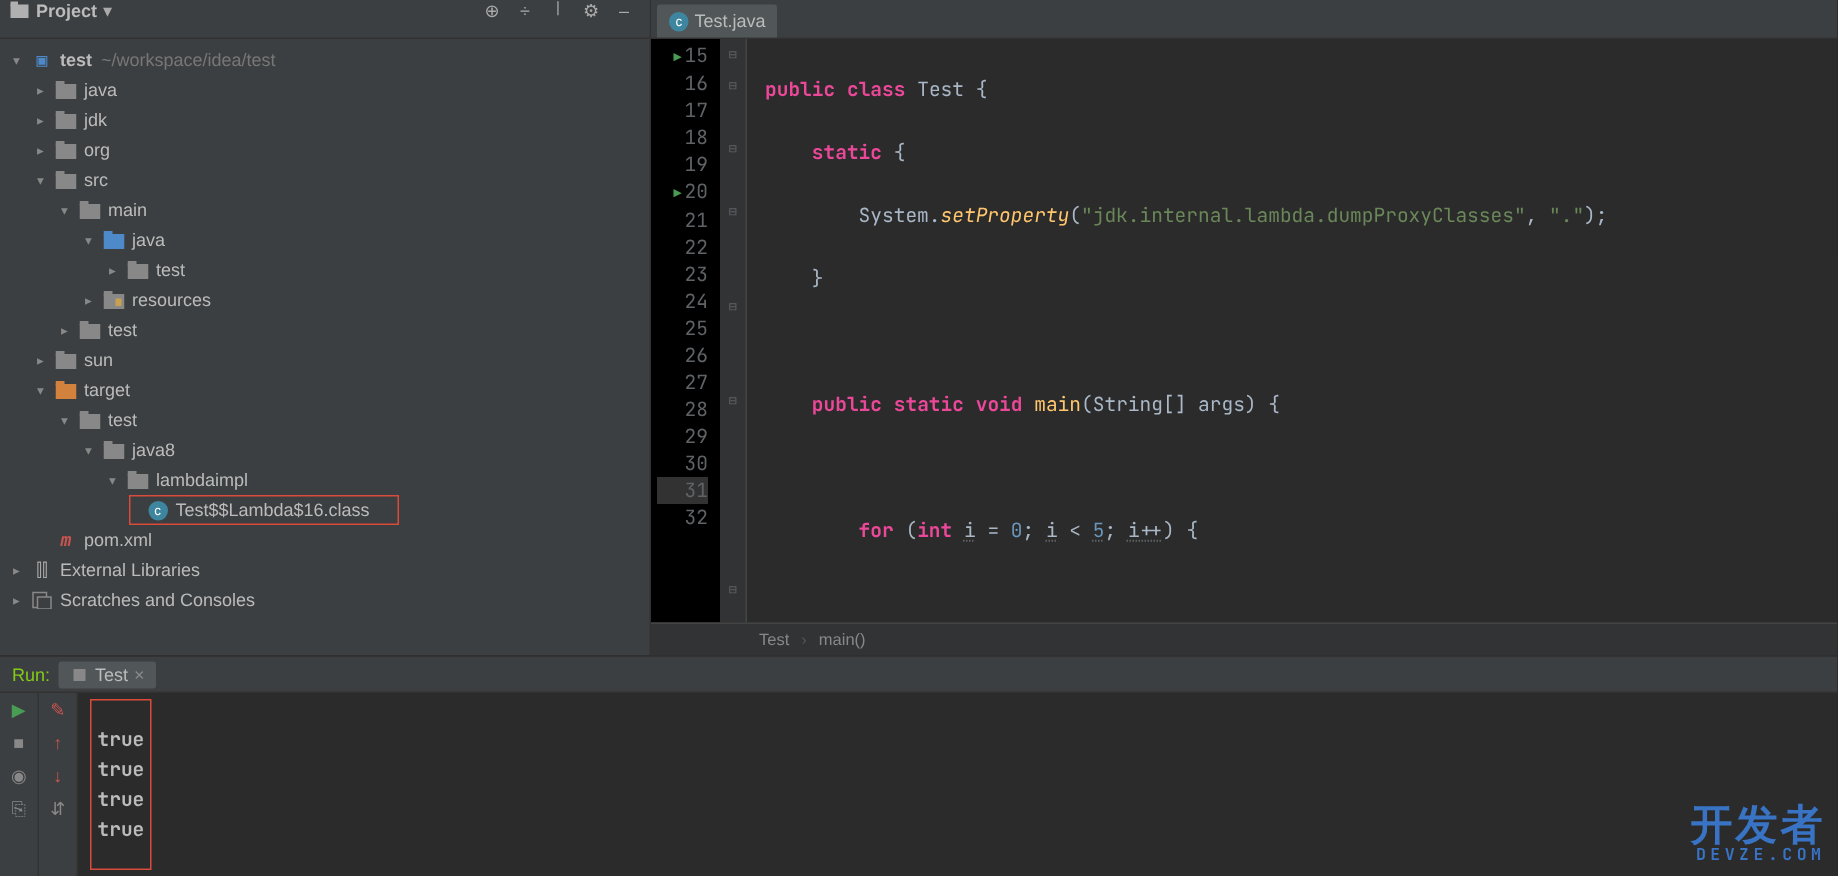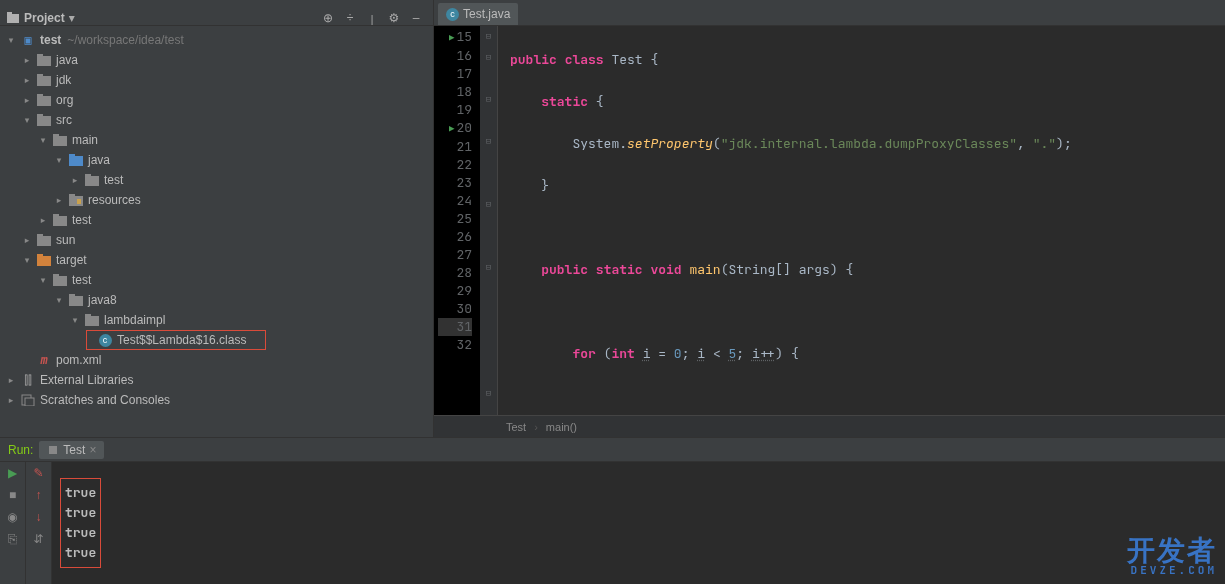--- a/index.html
+++ b/index.html
@@ -22,21 +22,21 @@
   width: 434px;
   background: #3c3f41;
   display: flex;
   flex-direction: column;
   border-right: 1px solid #323232;
 }
 .sidebar-header {
   height: 26px;
   background: #3c3f41;
   display: flex;
-  align-items: flex-end;
+  align-items: flex-start;
   padding: 0 6px;
   border-bottom: 1px solid #323232;
 }
 .sidebar-header .folder-ico { margin-right: 4px; }
 .sidebar-header .title { font-weight: bold; color: #bbb; }
 .sidebar-header .dd { margin-left: 4px; color: #aaa; }
 .sidebar-header .spacer { flex: 1; }
 .tool-ico { width: 22px; text-align: center; color: #aaa; cursor: pointer; }
 .tree {
   flex: 1;
@@ -179,21 +179,21 @@
 .console{
   flex:1;
   font-family:"JetBrains Mono","Consolas",monospace;
   font-size:13px;
   color:#bbb;
   padding:4px 8px;
   line-height:20px;
   position:relative;
 }
 .console-line{ white-space:pre;}
-.red-box{ border:1px solid #d94b3a; display:inline-block; padding:4px 4px;margin-top:12px;}
+.red-box{ border:1px solid #d94b3a; display:inline-block; padding:16px 4px;}
 .watermark{
   position:absolute;
   right:8px; bottom:4px;
   color:#3a7bd5;
   font-size:28px;
   font-weight:bold;
   opacity:0.9;
   letter-spacing:2px;
 }
 .watermark .sub{ font-size:11px; display:block; letter-spacing:3px; text-align:right;}

